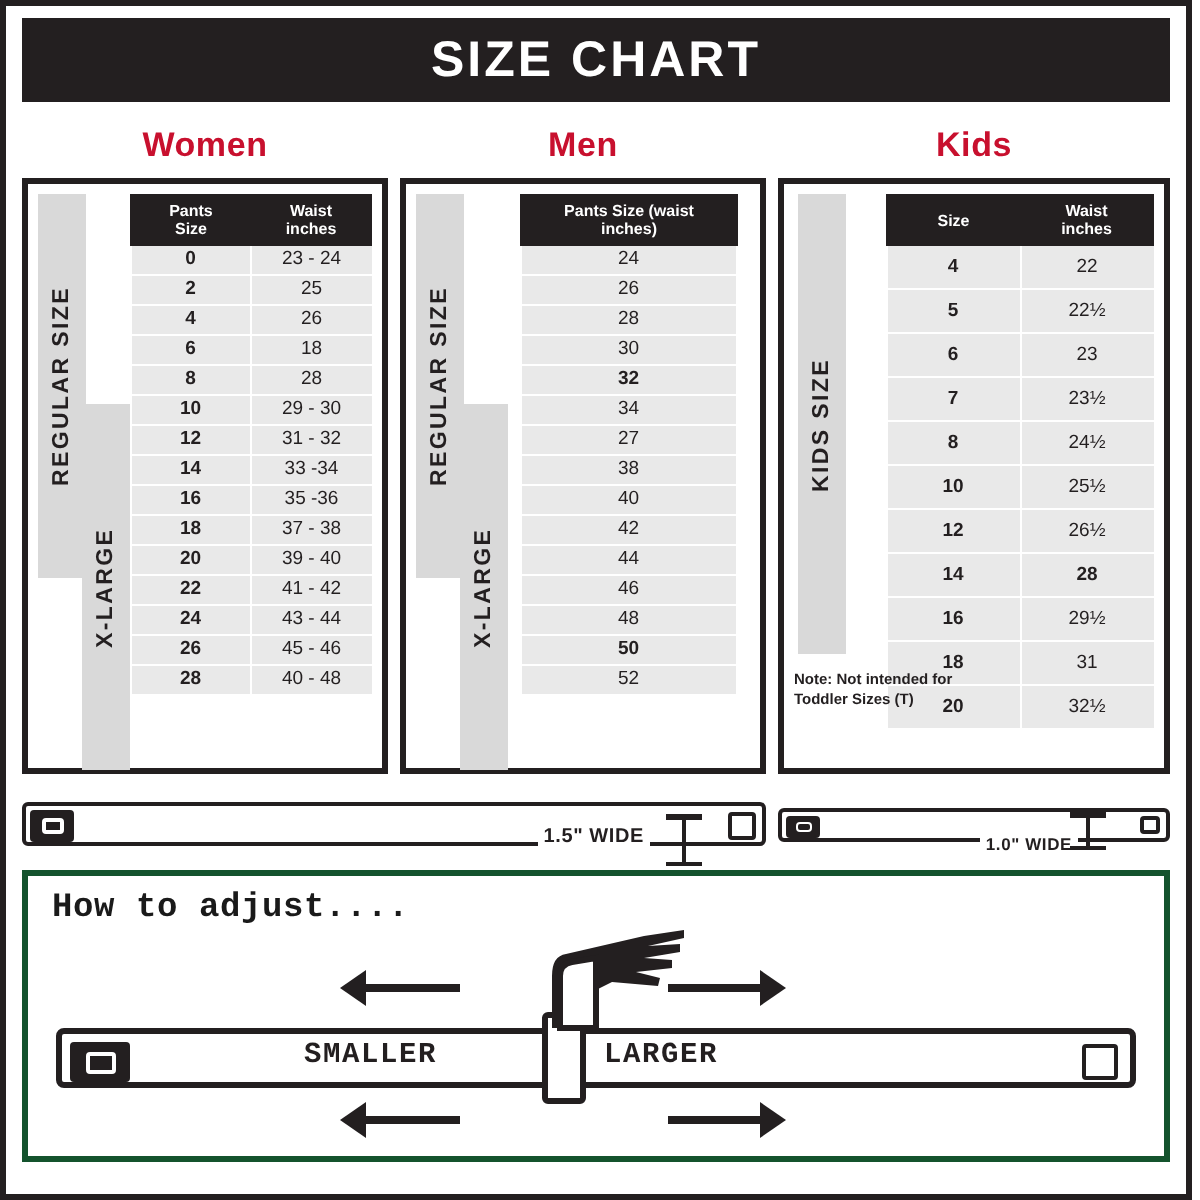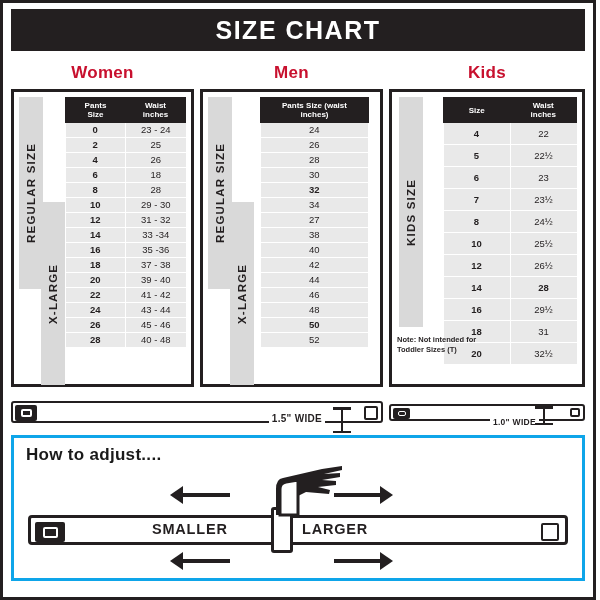--- a/index.html
+++ b/index.html
@@ -188,24 +188,25 @@
   .measure:before { top: 0; }
   .measure:after { bottom: 0; }
   .measure i {
     position: absolute; left: 50%; top: 0; margin-left: -1.25px;
     width: 2.5px; height: 100%; background: #231f20;
   }
 
   
   .adjust {
     margin: 6px 8px 0 8px;
-    border: 3px solid #0ea5e9;
+    border: 3px solid #14532d;
     height: 146px;
     position: relative;
     background: #ffffff;
+    font-family: Liberation Mono, monospace;
   }
   .adjust-title {
     font-size: 17px;
     font-weight: bold;
     padding: 7px 0 0 12px;
     letter-spacing: .3px;
   }
   .adjust-stage {
     position: relative;
     height: 108px;

